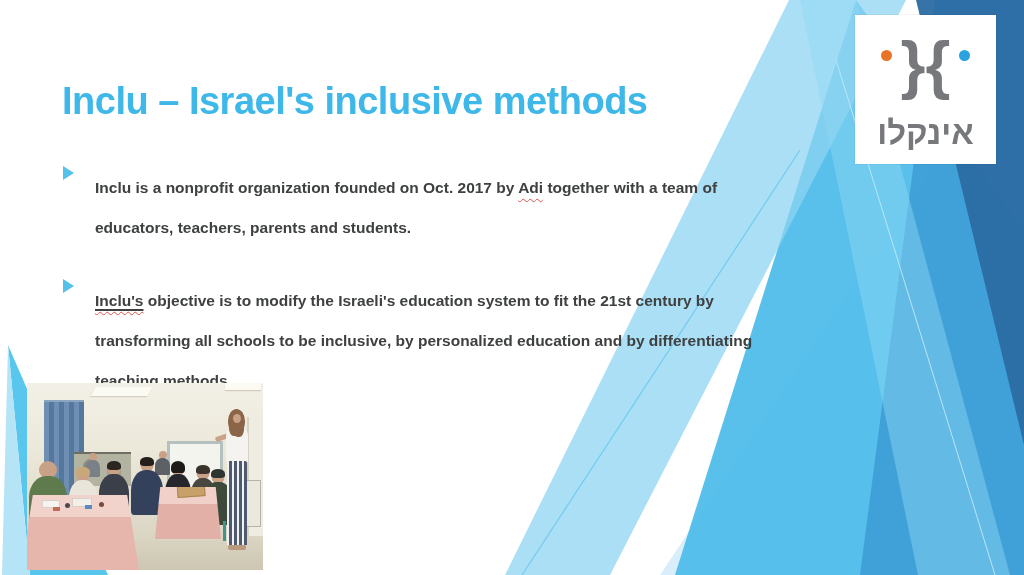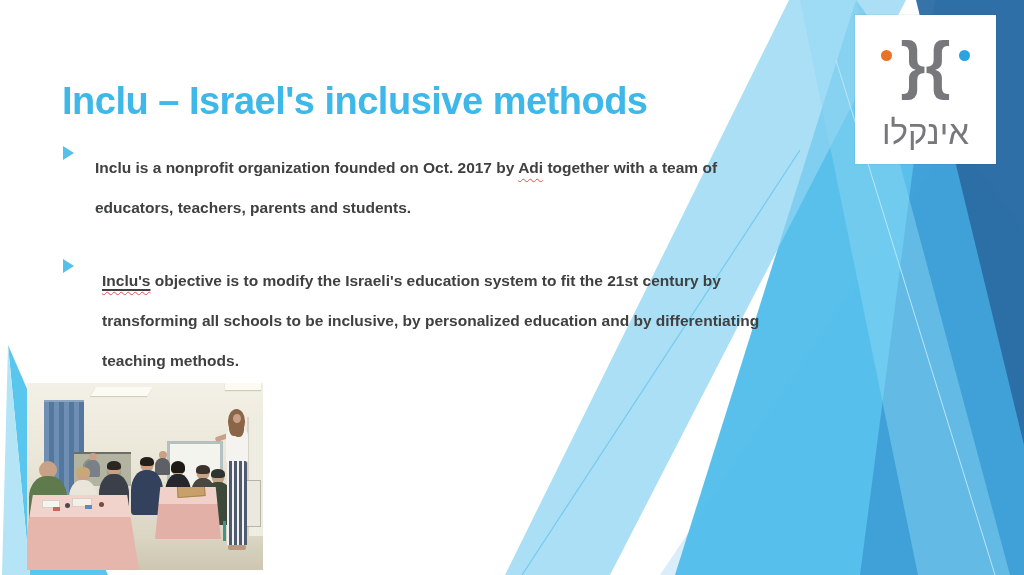--- a/index.html
+++ b/index.html
@@ -9,41 +9,41 @@
   }
   
   .bg-svg { position:absolute; inset:0; z-index:0; }
   
   .title {
     position:absolute; left:62px; top:52px; z-index:2;
     font-size:38px; font-weight:bold; letter-spacing:-0.5px; line-height:48px;
     white-space:nowrap;
   }
   
-  .bullets { position:absolute; left:62px; top:132px; width:724px; z-index:2; }
+  .bullets { position:absolute; left:62px; top:152px; width:724px; z-index:2; }
   .bullet { display:flex; align-items:flex-start; margin-bottom:2px; }
   .bullet-marker {
     flex:0 0 auto; width:0; height:0; margin:14px 21px 0 1px;
     border-left:11px solid #55c0ea; border-top:7px solid transparent; border-bottom:7px solid transparent;
   }
   .bullet-text { font-size:15.5px; font-weight:bold; line-height:40px; }
   .u-solid { text-decoration:underline solid currentColor; text-underline-offset:3px; text-decoration-thickness:1.5px; }
   .u-wavy  { text-decoration:underline wavy #e05252; text-underline-offset:5px; text-decoration-thickness:1px; }
   
   .logo-box {
     position:absolute; left:855px; top:15px; width:141px; height:149px; z-index:3;
     background:#ffffff; box-shadow:0 0 0 1px rgba(0,0,0,0.04);
     display:flex; flex-direction:column; align-items:center; justify-content:flex-start;
   }
   .logo-braces { display:flex; align-items:center; margin-top:2px; height:96px; }
   .logo-brace { font-size:64px; font-weight:bold; line-height:96px; }
   .logo-dot { width:11px; height:11px; border-radius:50%; }
   .logo-dot.left  { margin-right:9px; margin-top:-20px; }
   .logo-dot.right { margin-left:9px;  margin-top:-20px; }
-  .logo-hebrew { font-size:33px; font-weight:normal; line-height:36px; margin-top:2px; direction:rtl; }
+  .logo-hebrew { font-size:33px; font-weight:bold; line-height:36px; margin-top:2px; direction:rtl; }
   
   .photo {
     position:absolute; left:27px; top:383px; width:236px; height:187px; z-index:2;
     overflow:hidden; background:linear-gradient(180deg,#f3f0e7 0%,#ebe7d8 40%,#ded9c8 72%,#d6d0bd 100%);
   }
   .ph-light1 { position:absolute; left:28%; top:2%; width:24%; height:5%; background:#fbfaf3; box-shadow:0 1px 1px #cfcaba; transform:skewX(-30deg); }
   .ph-light2 { position:absolute; right:1%; top:0; width:15%; height:4%; background:#fbfaf3; box-shadow:0 1px 1px #cfcaba; }
   .ph-curtain { position:absolute; left:7%; top:9%; width:17%; height:50%;
     background:repeating-linear-gradient(90deg,#6e8fb3 0 5px,#54779e 5px 10px); border-top:2px solid #8ba4bf; }
   .ph-map { position:absolute; left:20%; top:37%; width:24%; height:17%;
@@ -134,21 +134,21 @@
 
   <h1 class="title" style="color: rgb(62, 183, 233);">Inclu – Israel's inclusive methods</h1>
 
   <div class="bullets">
     <div class="bullet">
       <span class="bullet-marker" style="border-left-color: rgb(85, 192, 234);"></span>
       <p class="bullet-text" style="color: rgb(63, 64, 64);"><span>Inclu is a nonprofit organization founded on Oct. 2017 by </span><span class="u-wavy">Adi</span><span> together with a team of educators, teachers, parents and students.</span></p>
     </div>
     <div class="bullet">
       <span class="bullet-marker" style="border-left-color: rgb(85, 192, 234);"></span>
-      <p class="bullet-text" style="color: rgb(63, 64, 64); margin-left: 7px;"><span class="u-solid"><span class="u-wavy">Inclu's</span></span><span> objective is to modify the Israeli's education system to fit the 21st century by transforming all schools to be inclusive, by personalized education and by differentiating teaching methods.</span></p>
+      <p class="bullet-text" style="color: rgb(63, 64, 64);"><span class="u-solid"><span class="u-wavy">Inclu's</span></span><span> objective is to modify the Israeli's education system to fit the 21st century by transforming all schools to be inclusive, by personalized education and by differentiating teaching methods.</span></p>
     </div>
   </div>
 
   <div class="logo-box">
     <div class="logo-braces">
       <span class="logo-dot left" style="background-color: rgb(232, 115, 40);"></span>
       <span class="logo-brace" style="color: rgb(119, 120, 123);">}</span>
       <span class="logo-brace" style="color: rgb(119, 120, 123);">{</span>
       <span class="logo-dot right" style="background-color: rgb(42, 163, 224);"></span>
     </div>

